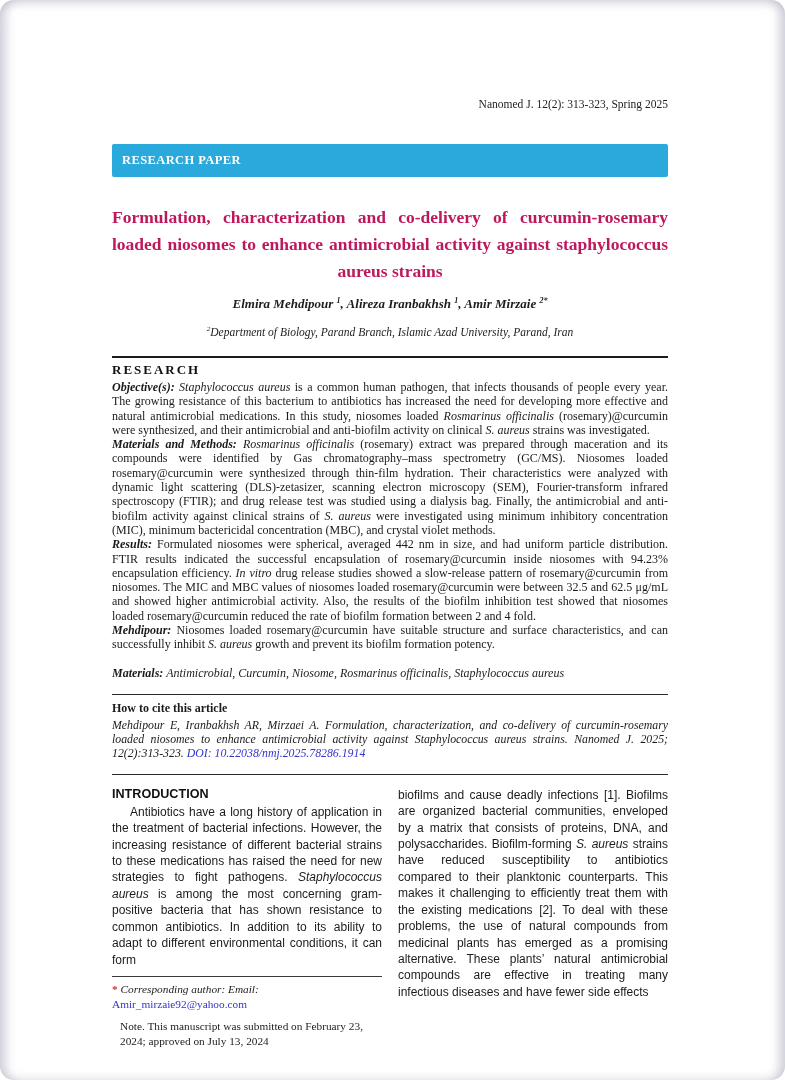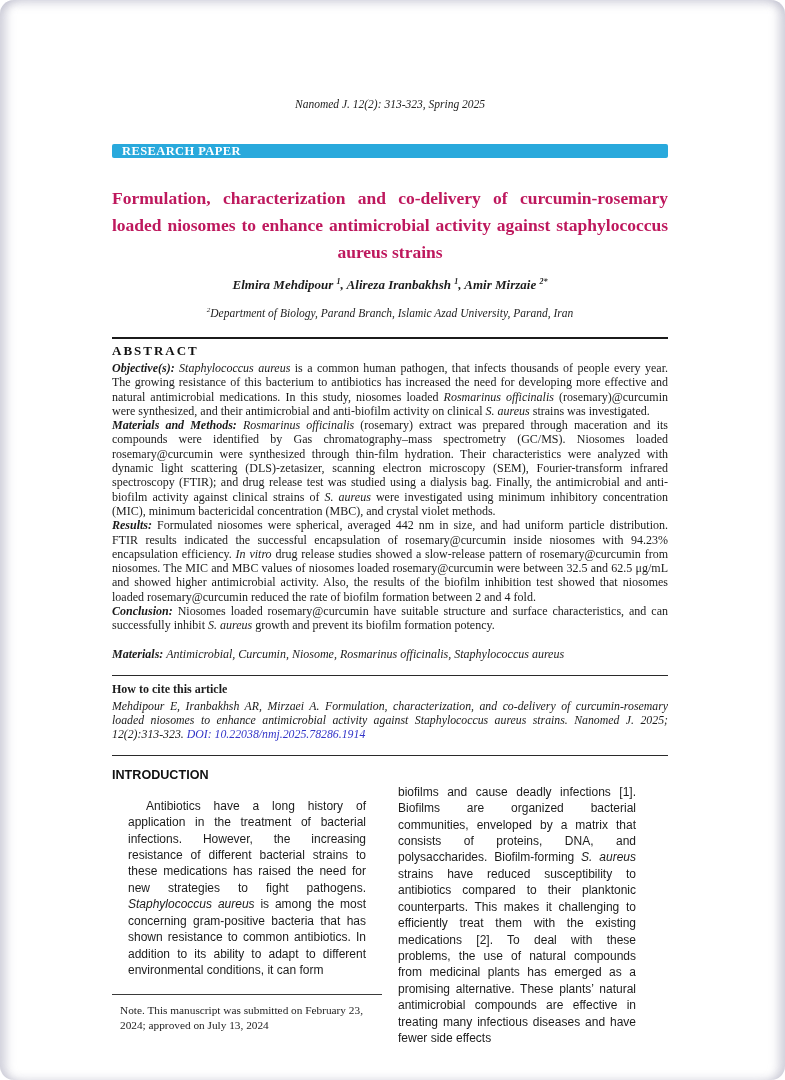--- a/index.html
+++ b/index.html
@@ -9,41 +9,41 @@
   }
   .edge{position:absolute;inset:0;pointer-events:none;z-index:5;
     box-shadow:
       inset 14px 0 10px -8px rgba(173,173,192,.55),
       inset -14px 0 10px -8px rgba(173,173,192,.55),
       inset 0 13px 9px -9px rgba(173,173,192,.45),
       inset 0 -10px 8px -8px rgba(173,173,192,.30);
     border-radius:14px;
   }
   .sheet{position:relative;padding:0 117px 0 112px;}
-  .journal-header{margin-top:98px;text-align:center;font-style:italic;font-size:11.5px;color:#222;}
-  .banner{margin-top:34px;height:14px;background:#29a9dc;border-radius:2px;display:flex;align-items:center;}
+  .journal-header{margin-top:98px;text-align:right;font-size:11.5px;color:#222;}
+  .banner{margin-top:34px;height:33px;background:#29a9dc;border-radius:2px;display:flex;align-items:center;}
   .banner span{color:#ffffff;font-weight:bold;font-size:12.5px;letter-spacing:.4px;padding-left:10px;}
   .title{margin:27px 0 0 0;font-size:17.5px;line-height:27px;font-weight:bold;color:#be185d;
     text-align:justify;text-align-last:center;}
   .authors{margin-top:11px;text-align:center;font-weight:bold;font-style:italic;font-size:13px;}
   .affils{margin-top:13px;text-align:center;font-style:italic;font-size:11.5px;line-height:15px;color:#222;}
   sup{font-size:.62em;line-height:0;}
   .rule-thick{margin-top:16px;border-top:2px solid #1b1b1b;}
   .abs-head{margin:4px 0 2px 0;font-size:13px;font-weight:bold;letter-spacing:2px;color:#111;}
   .abs{margin:0;font-size:12px;line-height:14.3px;text-align:justify;color:#1a1a1a;}
   .abs b i{font-weight:bold;}
   .keywords{margin:14px 0 0 0;font-size:12px;font-style:italic;text-align:left;}
   .rule-thin{margin-top:13px;border-top:1.2px solid #2a2a2a;}
   .cite-head{margin-top:6px;font-weight:bold;font-size:12px;}
   .cite{margin:2px 0 0 0;font-style:italic;font-size:11.8px;line-height:14.4px;text-align:justify;color:#1a1a1a;}
   .doi,.email{color:#3335c8;text-decoration:none;cursor:pointer;}
-  .cols{margin-top:12px;display:flex;font-family:"Liberation Sans",sans-serif;}
+  .cols{margin-top:12px;display:flex;gap:16px;font-family:"Liberation Sans",sans-serif;}
   .col{width:270px;}
   .intro-head{margin:0 0 3px 0;font-size:12.6px;font-weight:bold;font-family:"Liberation Sans",sans-serif;color:#111;}
-  .intro{margin:16px;font-size:12px;line-height:16.4px;text-align:justify;color:#1b1b1b;}
+  .intro{margin:0;font-size:12px;line-height:16.4px;text-align:justify;color:#1b1b1b;}
   .intro.indent{text-indent:18px;}
   .footnote{margin-top:8px;font-family:"Liberation Serif",serif;}
   .fn-rule{border-top:1.3px solid #3a3a3a;}
   .fn-line{margin:5px 0 0 0;font-size:11.3px;line-height:14.6px;}
   .fn-line .marker{color:#c0392b;font-weight:bold;}
   .fn-line i{font-style:italic;}
   .fn-note{margin:8px;font-size:11.3px;line-height:14.6px;}
 </style>
 </head>
 <body>
@@ -61,42 +61,43 @@
   <h1 class="title">Formulation, characterization and co-delivery of curcumin-rosemary loaded niosomes to enhance antimicrobial activity against staphylococcus aureus strains</h1>
 
   <div class="authors">Elmira Mehdipour <sup>1</sup>, Alireza Iranbakhsh <sup>1</sup>, Amir Mirzaie <sup>2*</sup></div>
 
   <div class="affils">
     <div><sup>2</sup>Department of Biology, Parand Branch, Islamic Azad University, Parand, Iran</div>
   </div>
 
   <div class="rule-thick"></div>
 
-  <h2 class="abs-head">ABSTRACT</h2>
+  <h2 class="abs-head">RESEARCH</h2>
 
   <p class="abs"><b><i>Objective(s):</i></b> <span><i>Staphylococcus aureus</i> is a common human pathogen, that infects thousands of people every year. The growing resistance of this bacterium to antibiotics has increased the need for developing more effective and natural antimicrobial medications. In this study, niosomes loaded <i>Rosmarinus officinalis</i> (rosemary)@curcumin were synthesized, and their antimicrobial and anti-biofilm activity on clinical <i>S. aureus</i> strains was investigated.</span></p>
   <p class="abs"><b><i>Materials and Methods:</i></b> <span><i>Rosmarinus officinalis</i> (rosemary) extract was prepared through maceration and its compounds were identified by Gas chromatography–mass spectrometry (GC/MS). Niosomes loaded rosemary@curcumin were synthesized through thin-film hydration. Their characteristics were analyzed with dynamic light scattering (DLS)-zetasizer, scanning electron microscopy (SEM), Fourier-transform infrared spectroscopy (FTIR); and drug release test was studied using a dialysis bag. Finally, the antimicrobial and anti-biofilm activity against clinical strains of <i>S. aureus</i> were investigated using minimum inhibitory concentration (MIC), minimum bactericidal concentration (MBC), and crystal violet methods.</span></p>
   <p class="abs"><b><i>Results:</i></b> <span>Formulated niosomes were spherical, averaged 442 nm in size, and had uniform particle distribution. FTIR results indicated the successful encapsulation of rosemary@curcumin inside niosomes with 94.23% encapsulation efficiency. <i>In vitro</i> drug release studies showed a slow-release pattern of rosemary@curcumin from niosomes. The MIC and MBC values of niosomes loaded rosemary@curcumin were between 32.5 and 62.5 μg/mL and showed higher antimicrobial activity. Also, the results of the biofilm inhibition test showed that niosomes loaded rosemary@curcumin reduced the rate of biofilm formation between 2 and 4 fold.</span></p>
-  <p class="abs"><b><i>Conclusion:</i></b> <span>Niosomes loaded rosemary@curcumin have suitable structure and surface characteristics, and can successfully inhibit <i>S. aureus</i> growth and prevent its biofilm formation potency.</span></p>
+  <p class="abs"><b><i>Mehdipour:</i></b> <span>Niosomes loaded rosemary@curcumin have suitable structure and surface characteristics, and can successfully inhibit <i>S. aureus</i> growth and prevent its biofilm formation potency.</span></p>
 
   <p class="keywords"><b><i>Materials:</i></b> <span>Antimicrobial, Curcumin, Niosome, Rosmarinus officinalis, Staphylococcus aureus</span></p>
 
   <div class="rule-thin"></div>
 
   <div class="cite-head">How to cite this article</div>
   <p class="cite"><span>Mehdipour E, Iranbakhsh AR, Mirzaei A. Formulation, characterization, and co-delivery of curcumin-rosemary loaded niosomes to enhance antimicrobial activity against Staphylococcus aureus strains. Nanomed J. 2025; 12(2):313-323.</span> <a class="doi">DOI: 10.22038/nmj.2025.78286.1914</a></p>
 
   <div class="rule-thin"></div>
 
   <div class="cols">
     <div class="col">
       <h3 class="intro-head">INTRODUCTION</h3>
       <p class="intro indent">Antibiotics have a long history of application in the treatment of bacterial infections. However, the increasing resistance of different bacterial strains to these medications has raised the need for new strategies to fight pathogens. <i>Staphylococcus aureus</i> is among the most concerning gram-positive bacteria that has shown resistance to common antibiotics. In addition to its ability to adapt to different environmental conditions, it can form</p>
       <div class="footnote">
         <div class="fn-rule"></div>
+        <p class="fn-line"><span class="marker">*</span> <i>Corresponding author: Email:</i> <a class="email">Amir_mirzaie92@yahoo.com</a></p>
         <p class="fn-note">Note. This manuscript was submitted on February 23, 2024; approved on July 13, 2024</p>
       </div>
     </div>
     <div class="col">
       <p class="intro">biofilms and cause deadly infections [1]. Biofilms are organized bacterial communities, enveloped by a matrix that consists of proteins, DNA, and polysaccharides. Biofilm-forming <i>S. aureus</i> strains have reduced susceptibility to antibiotics compared to their planktonic counterparts. This makes it challenging to efficiently treat them with the existing medications [2]. To deal with these problems, the use of natural compounds from medicinal plants has emerged as a promising alternative. These plants’ natural antimicrobial compounds are effective in treating many infectious diseases and have fewer side effects</p>
     </div>
   </div>
 
 </div>
 

